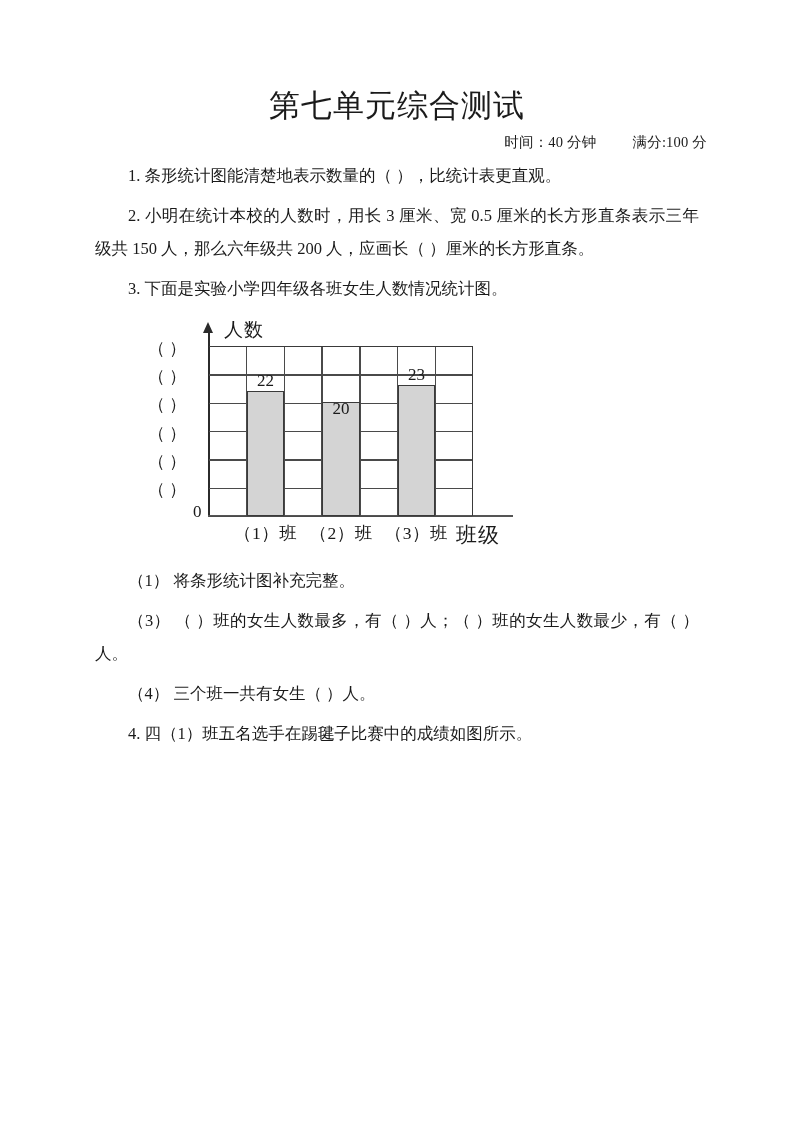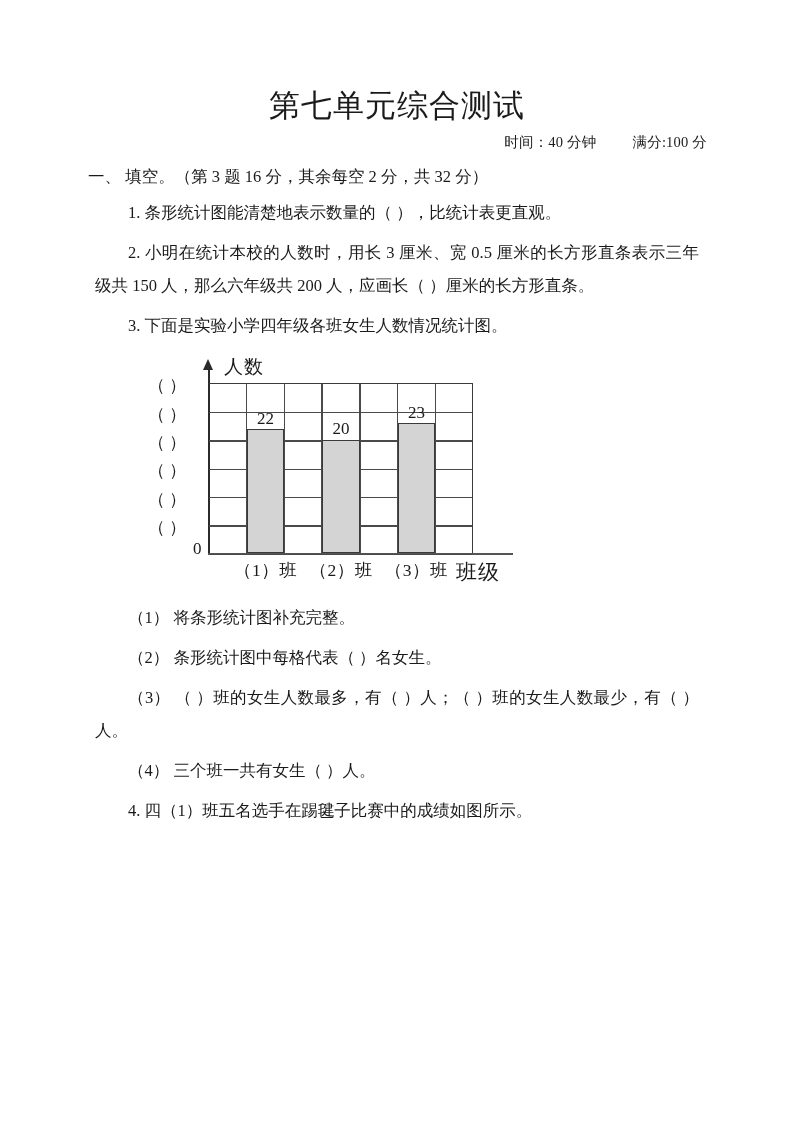--- a/index.html
+++ b/index.html
@@ -186,21 +186,20 @@
 
 <div class="page">
 
   <h1 class="doc-title">第七单元综合测试</h1>
 
   <div class="subtitle-row">
     <span class="sub-time">时间：40 分钟</span>
     <span>满分:100 分</span>
   </div>
 
-  <div class="section-head">一、 填空。（第 3 题 16 分，其余每空 2 分，共 32 分）</div>
 
   <p class="q indent">1. 条形统计图能清楚地表示数量的（        ），比统计表更直观。</p>
 
   <p class="q indent">2. 小明在统计本校的人数时，用长 3 厘米、宽 0.5 厘米的长方形直条表示三年级共 150 人，那么六年级共 200 人，应画长（        ）厘米的长方形直条。</p>
 
   <p class="q indent">3. 下面是实验小学四年级各班女生人数情况统计图。</p>
 
   <div class="chart-wrap">
     <div class="chart-inner">
 
@@ -231,34 +230,33 @@
           <div class="vline" style="left: 112.443px;"></div>
           <div class="vline" style="left: 150.157px;"></div>
           <div class="vline" style="left: 187.871px;"></div>
           <div class="vline" style="left: 225.586px;"></div>
         </div>
 
       <div>
           <div class="bar" style="left: 98.7143px; top: 79.3333px; width: 37.7143px; height: 124.667px;"></div>
           <div class="bar-value" style="left: 98.7143px; width: 37.7143px; top: 59.3333px;">22</div>
           <div class="bar" style="left: 174.143px; top: 90.6667px; width: 37.7143px; height: 113.333px;"></div>
-          <div class="bar-value" style="left: 174.143px; width: 37.7143px; top: 70px;">20</div>
+          <div class="bar-value" style="left: 174.143px; width: 37.7143px; top: 87px;">20</div>
           <div class="bar" style="left: 249.571px; top: 73.6667px; width: 37.7143px; height: 130.333px;"></div>
           <div class="bar-value" style="left: 249.571px; width: 37.7143px; top: 53.6667px;">23</div>
         </div>
       <div>
           <div class="x-tick-label" style="left: 77.5714px; width: 80px;">（1）班</div>
           <div class="x-tick-label" style="left: 153px; width: 80px;">（2）班</div>
           <div class="x-tick-label" style="left: 228.429px; width: 80px;">（3）班</div>
         </div>
 
       <div class="x-caption">班级</div>
     </div>
   </div>
 
   <p class="q indent">（1） 将条形统计图补充完整。</p>
-  <p class="q indent">（2） 条形统计图中每格代表（        ）名女生。</p>
   <p class="q indent">（3） （        ）班的女生人数最多，有（        ）人；（        ）班的女生人数最少，有（        ）人。</p>
   <p class="q indent">（4） 三个班一共有女生（        ）人。</p>
 
   <p class="q indent">4. 四（1）班五名选手在踢毽子比赛中的成绩如图所示。</p>
 
 </div>
 
 </body></html>

